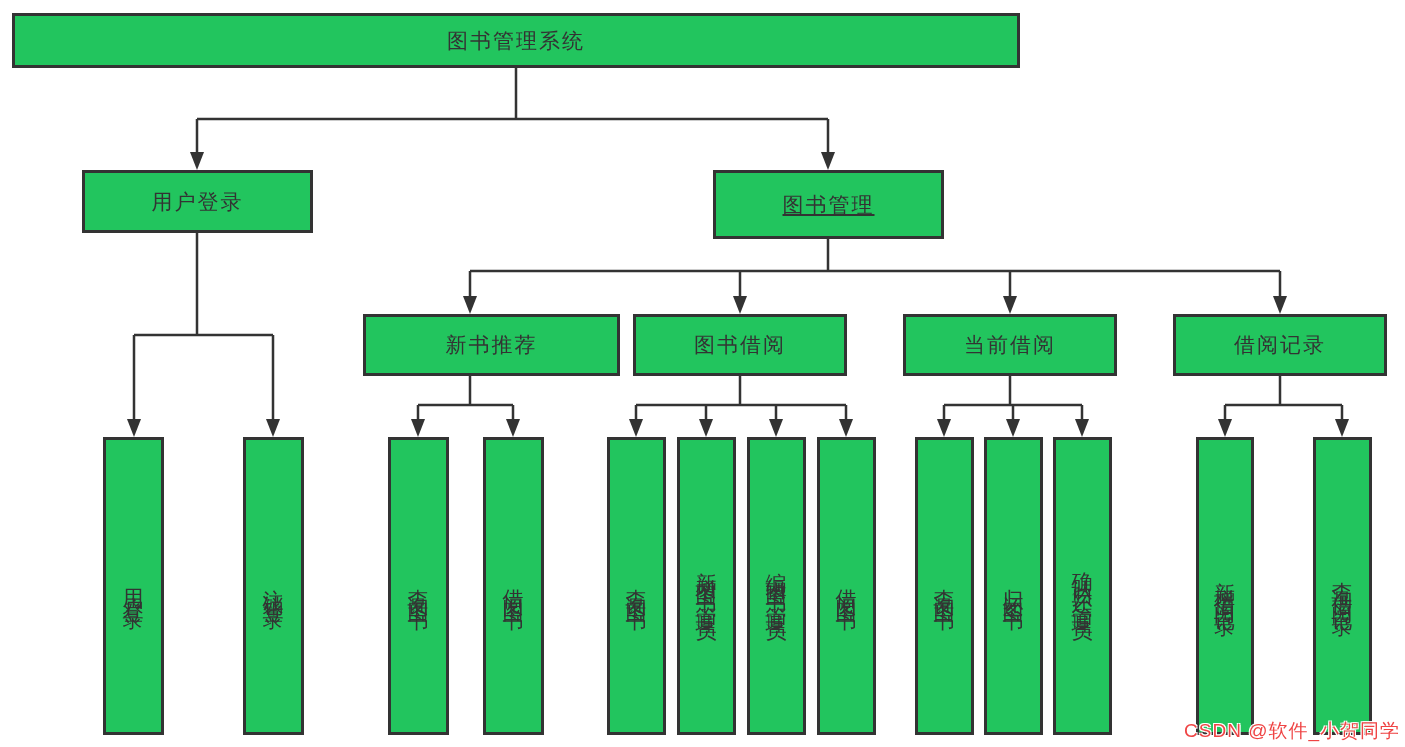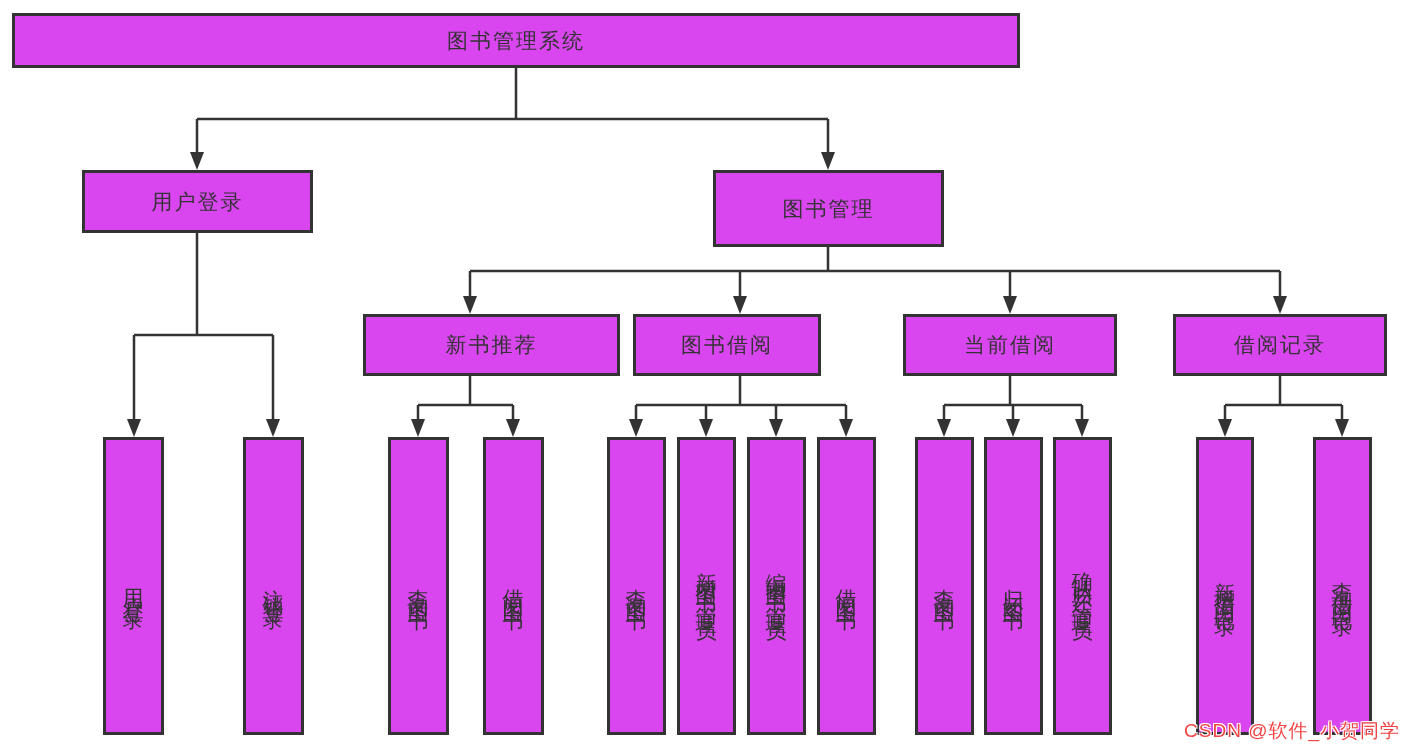--- a/index.html
+++ b/index.html
@@ -9,21 +9,21 @@
     height: 747px;
     background: #ffffff;
     font-family: "Liberation Sans", "DejaVu Sans", sans-serif;
     overflow: hidden;
   }
   #wires { position: absolute; left: 0; top: 0; z-index: 1; }
   .box {
     position: absolute;
     box-sizing: border-box;
     border: 3px solid #333333;
-    background: #d946ef;
+    background: #22c55e;
     display: flex;
     align-items: center;
     justify-content: center;
     color: #333333;
     z-index: 2;
   }
   .hlabel {
     font-size: 21px;
     letter-spacing: 2px;
     white-space: nowrap;
@@ -94,28 +94,28 @@
     </g>
   </svg>
 
   <div class="box" style="left:12px; top:13px; width:1008px; height:55px;">
     <span class="hlabel">图书管理系统</span>
   </div>
 
   <div class="box" style="left:82px; top:170px; width:231px; height:63px;">
     <span class="hlabel">用户登录</span>
   </div>
-  <div class="box" style="left:713px; top:170px; width:231px; height:77px;">
+  <div class="box" style="left:713px; top:170px; width:231px; height:69px;text-decoration:underline;">
     <span class="hlabel">图书管理</span>
   </div>
 
   <div class="box" style="left:363px; top:314px; width:257px; height:62px;">
     <span class="hlabel">新书推荐</span>
   </div>
-  <div class="box" style="left:633px; top:314px; width:188px; height:62px;font-family:Liberation Serif, serif;">
+  <div class="box" style="left:633px; top:314px; width:214px; height:62px;font-family:Liberation Serif, serif;">
     <span class="hlabel">图书借阅</span>
   </div>
   <div class="box" style="left:903px; top:314px; width:214px; height:62px;">
     <span class="hlabel">当前借阅</span>
   </div>
   <div class="box" style="left:1173px; top:314px; width:214px; height:62px;">
     <span class="hlabel">借阅记录</span>
   </div>
 
   <div class="box vbox" style="left:103px; top:437px; width:61px; height:298px;">

